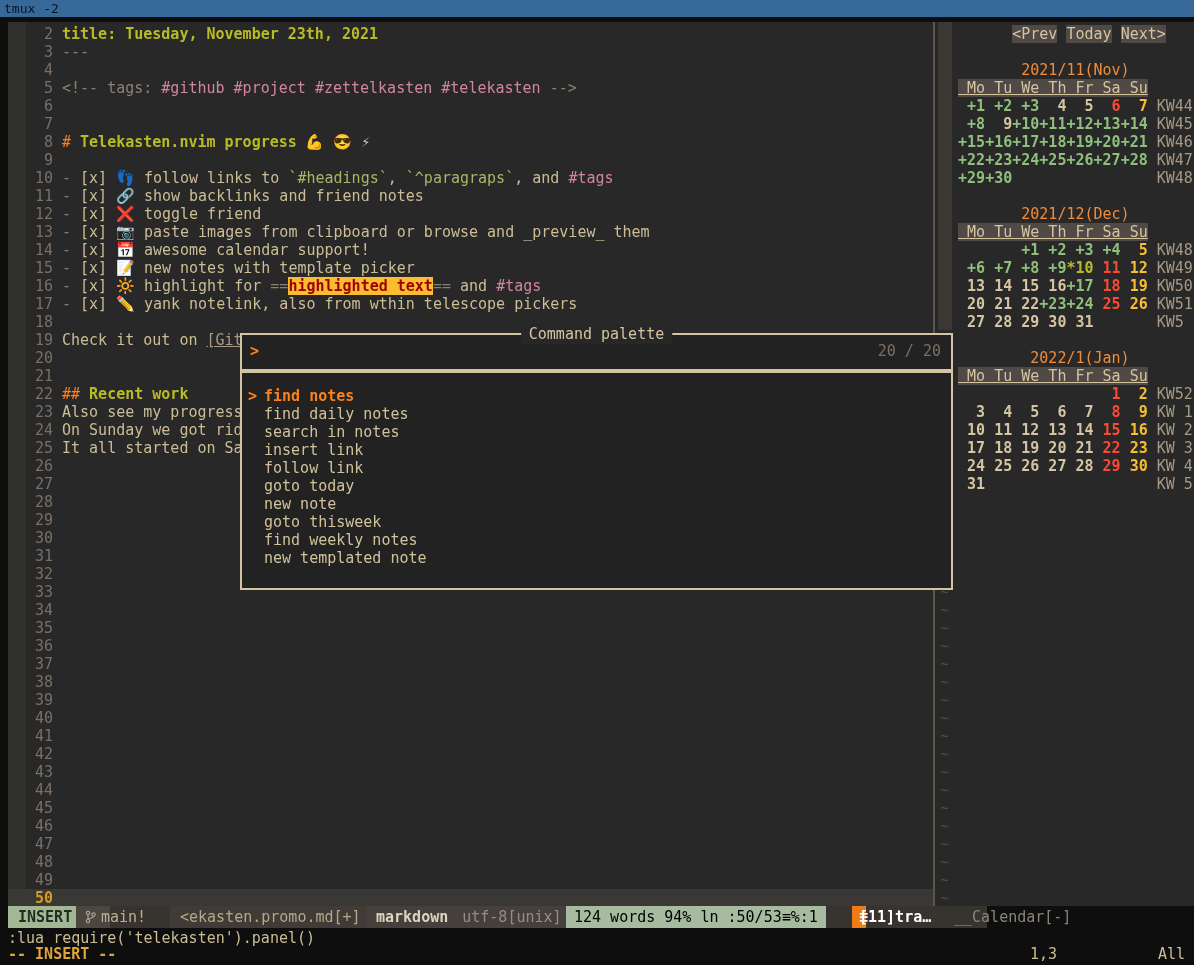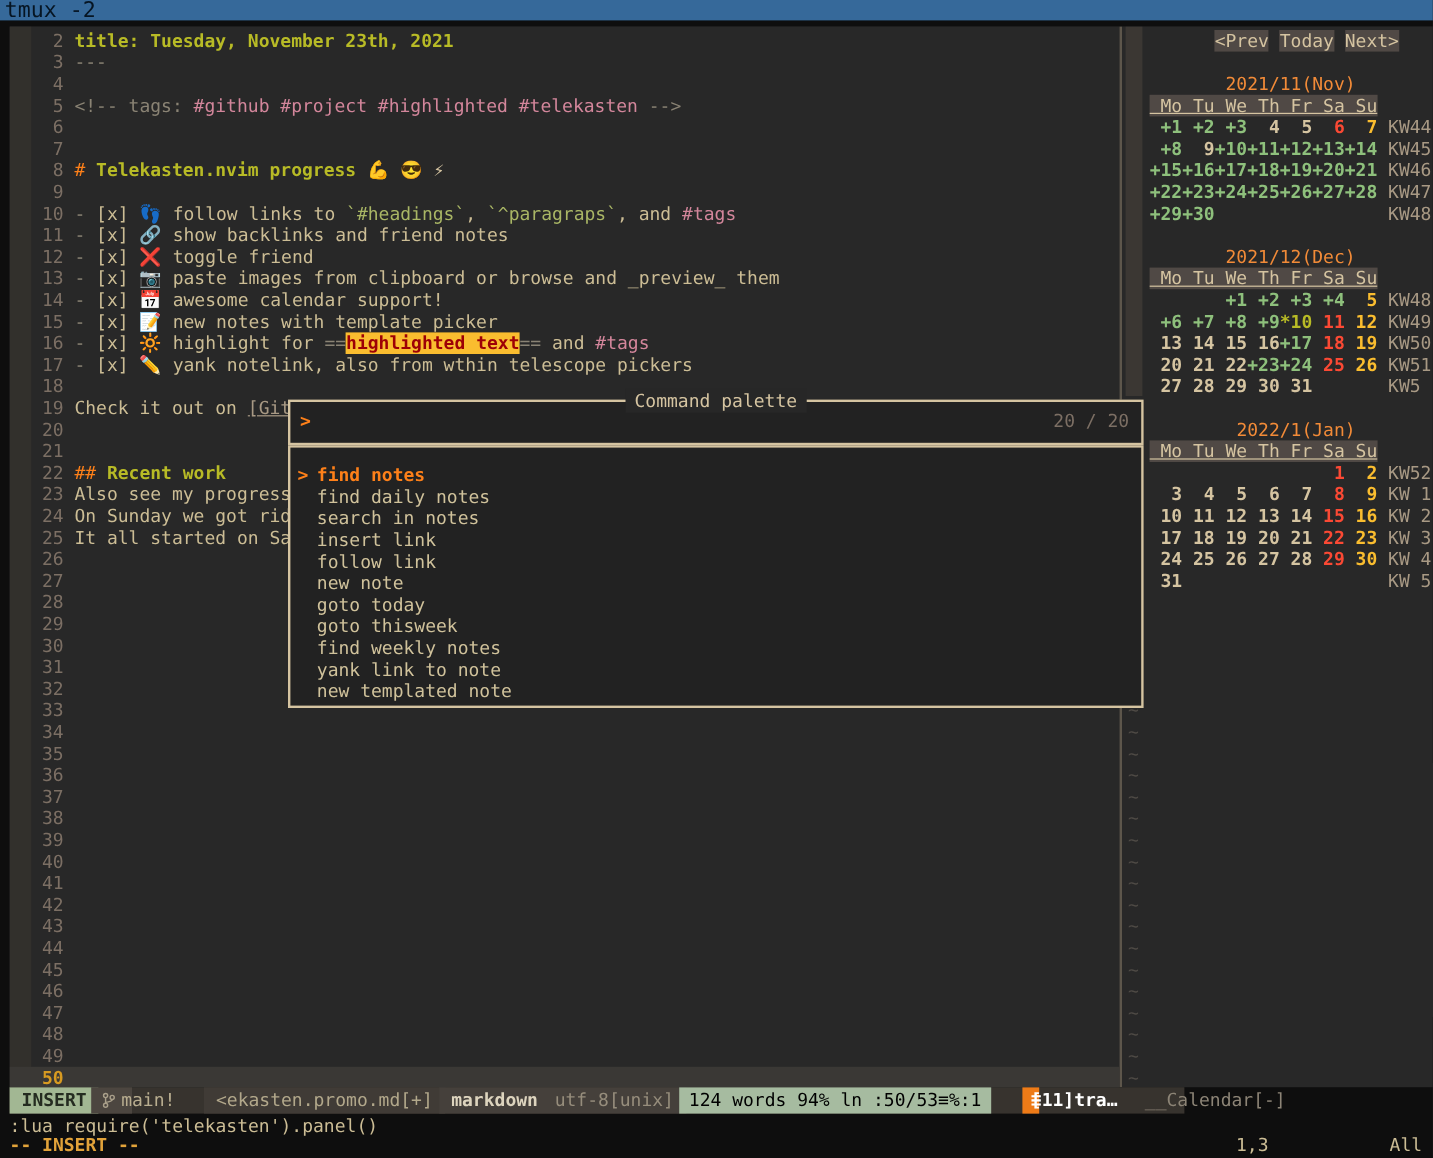--- a/index.html
+++ b/index.html
@@ -1,20 +1,20 @@
 <!DOCTYPE html>
 <html><head>
 <meta charset="utf-8">
 <style>
   html,body{margin:0;padding:0;}
   body{width:1194px;height:965px;background:#0e0e0e;position:relative;overflow:hidden;
        font-family:"DejaVu Sans Mono",monospace;font-size:15px;}
   
   #tmuxbar{position:absolute;left:0;top:0;width:1194px;height:17px;background:#36699a;
-           color:#061523;font-size:18px;line-height:17px;padding-left:4px;box-sizing:border-box;}
+           color:#061523;font-size:13px;line-height:17px;padding-left:4px;box-sizing:border-box;}
   
   #term{position:absolute;left:8px;top:22px;width:1186px;height:884px;background:#282828;overflow:hidden;}
   #editor{position:absolute;left:0;top:0;width:925px;height:884px;overflow:hidden;padding-top:3px;box-sizing:border-box;}
   #signcol{position:absolute;left:0;top:0;width:18px;height:884px;background:#32302c;z-index:0;}
   .row{position:relative;z-index:1;display:flex;height:18px;line-height:18px;padding-left:18px;}
   .row.cur{background:#3a3835;}
   .lnum{width:27px;flex:none;text-align:right;color:#7c6f64;}
   .row.cur .lnum{color:#d79a21;font-weight:bold;}
   .txt{white-space:pre;margin-left:9px;color:#ccbd95;}
   .tk-fg{color:#ccbd95;}
@@ -92,21 +92,21 @@
         <div class="row">
           <span class="lnum">3</span>
           <span class="txt"><span class="tk-gray">---</span></span>
         </div>
         <div class="row">
           <span class="lnum">4</span>
           <span class="txt"></span>
         </div>
         <div class="row">
           <span class="lnum">5</span>
-          <span class="txt"><span class="tk-gray">&lt;!-- tags: </span><span class="tk-pink">#github</span><span class="tk-fg"> </span><span class="tk-pink">#project</span><span class="tk-fg"> </span><span class="tk-pink">#highlighted</span><span class="tk-fg"> </span><span class="tk-pink">#telekasten</span><span class="tk-gray"> --&gt;</span></span>
+          <span class="txt"><span class="tk-gray">&lt;!-- tags: </span><span class="tk-pink">#github</span><span class="tk-fg"> </span><span class="tk-pink">#project</span><span class="tk-fg"> </span><span class="tk-pink">#zettelkasten</span><span class="tk-fg"> </span><span class="tk-pink">#telekasten</span><span class="tk-gray"> --&gt;</span></span>
         </div>
         <div class="row">
           <span class="lnum">6</span>
           <span class="txt"></span>
         </div>
         <div class="row">
           <span class="lnum">7</span>
           <span class="txt"></span>
         </div>
         <div class="row">
@@ -361,37 +361,33 @@
     <div class="pitem">
       <span class="caret"> </span>
       <span class="lbl">insert link</span>
     </div>
     <div class="pitem">
       <span class="caret"> </span>
       <span class="lbl">follow link</span>
     </div>
     <div class="pitem">
       <span class="caret"> </span>
+      <span class="lbl">goto today</span>
+    </div>
+    <div class="pitem">
+      <span class="caret"> </span>
       <span class="lbl">new note</span>
     </div>
     <div class="pitem">
       <span class="caret"> </span>
-      <span class="lbl">goto today</span>
-    </div>
-    <div class="pitem">
-      <span class="caret"> </span>
       <span class="lbl">goto thisweek</span>
     </div>
     <div class="pitem">
       <span class="caret"> </span>
       <span class="lbl">find weekly notes</span>
-    </div>
-    <div class="pitem">
-      <span class="caret"> </span>
-      <span class="lbl">yank link to note</span>
     </div>
     <div class="pitem">
       <span class="caret"> </span>
       <span class="lbl">new templated note</span>
     </div>
   </div>
 
 <div id="statusline">
   <span class="sl-mode">INSERT</span>
   <span class="sl-branch"><svg width="11" height="14" viewBox="0 0 11 14">

